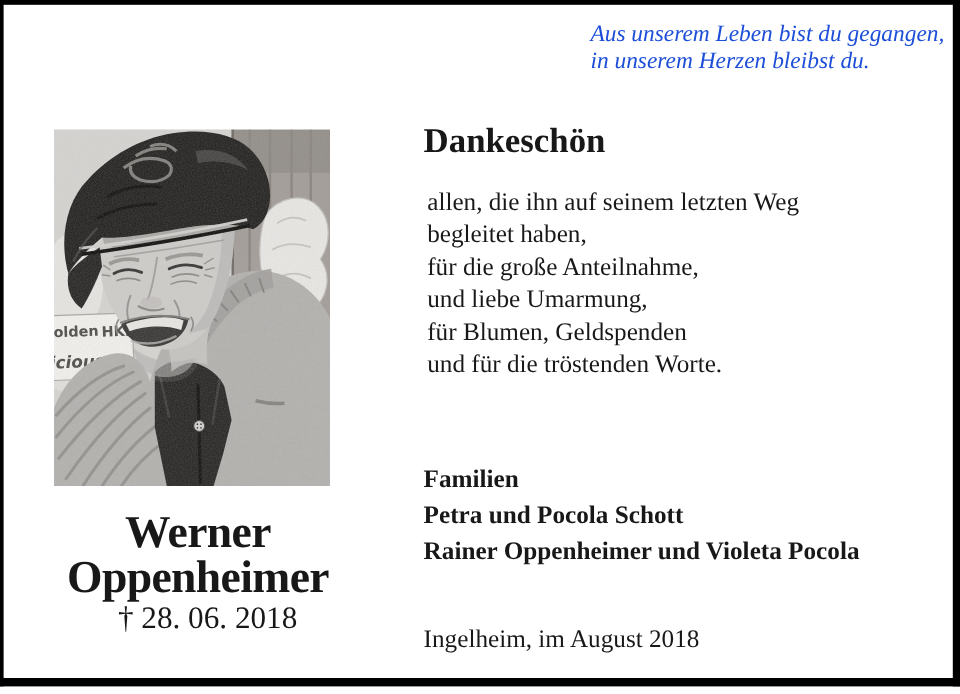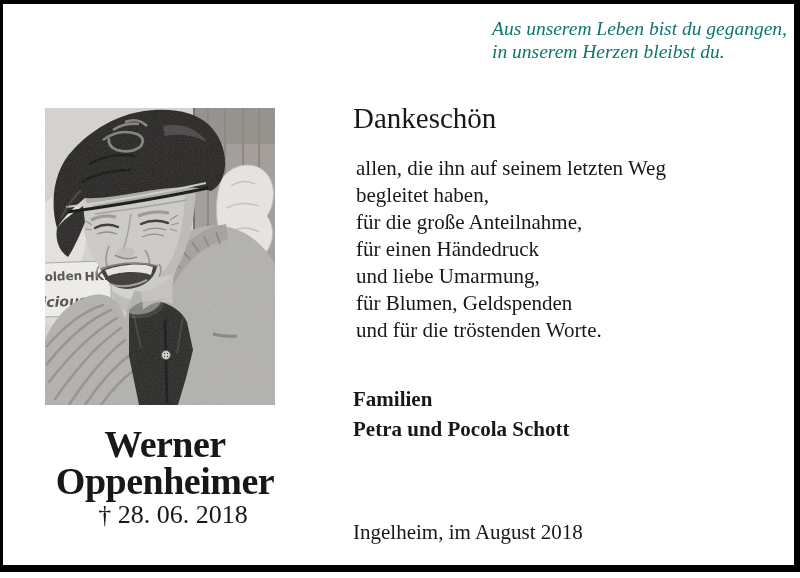--- a/index.html
+++ b/index.html
@@ -5,30 +5,30 @@
   html,body{margin:0;padding:0;background:#ffffff;}
   body{width:800px;height:578px;font-family:"Liberation Serif","DejaVu Serif",serif;color:#181818;}
   #card{position:relative;width:800px;height:578px;background:#ffffff;overflow:hidden;}
 
   .border-strip{position:absolute;background:#000000;}
   #b-top{left:0;top:0;width:800px;height:4px;}
   #b-left{left:0;top:0;width:3px;height:572px;}
   #b-right{left:794px;top:0;width:6px;height:572px;}
   #b-bottom{left:0;top:565px;width:800px;height:7px;}
 
-  .quote{position:absolute;left:492px;top:17px;font-style:italic;font-size:19.5px;line-height:23px;color:#0f766e;}
+  .quote{position:absolute;left:492px;top:17px;font-style:italic;font-size:19.5px;line-height:23px;color:#1d4ed8;}
 
   .photo{position:absolute;left:45px;top:108px;width:230px;height:297px;background:#d7d5d2;}
   .photo svg{display:block;width:230px;height:297px;}
 
   .name-block{position:absolute;left:25px;top:426px;width:280px;text-align:center;}
   .name-line{font-weight:bold;font-size:38px;line-height:37px;letter-spacing:-0.5px;}
   .death-date{font-size:26px;line-height:30px;transform:translateX(8px);}
 
-  .heading{position:absolute;left:353px;top:102px;font-weight:normal;font-size:29px;line-height:32px;margin:0;}
+  .heading{position:absolute;left:353px;top:102px;font-weight:bold;font-size:29px;line-height:32px;margin:0;}
   .body-text{position:absolute;left:356px;top:155px;font-size:21px;line-height:27px;}
   .families{position:absolute;left:353px;top:384px;font-weight:bold;font-size:21px;line-height:30px;}
   .closing{position:absolute;left:353px;top:519px;font-size:21px;line-height:26px;}
 
   .sign-text{font-family:"DejaVu Sans",sans-serif;fill:#4c4946;font-weight:bold;}
 </style>
 </head>
 <body>
 
 <div id="card">
@@ -155,26 +155,26 @@
     <div class="name-line">Oppenheimer</div>
     <div class="death-date">† 28. 06. 2018</div>
   </div>
 
   <h1 class="heading">Dankeschön</h1>
 
   <div class="body-text">
     <div>allen, die ihn auf seinem letzten Weg</div>
     <div>begleitet haben,</div>
     <div>für die große Anteilnahme,</div>
-    <div>für einen Händedruck</div>
     <div>und liebe Umarmung,</div>
     <div>für Blumen, Geldspenden</div>
     <div>und für die tröstenden Worte.</div>
   </div>
 
   <div class="families">
     <div>Familien</div>
     <div>Petra und Pocola Schott</div>
+    <div>Rainer Oppenheimer und Violeta Pocola</div>
   </div>
 
   <div class="closing">Ingelheim, im August 2018</div>
 
 </div>
 
 </body></html>

